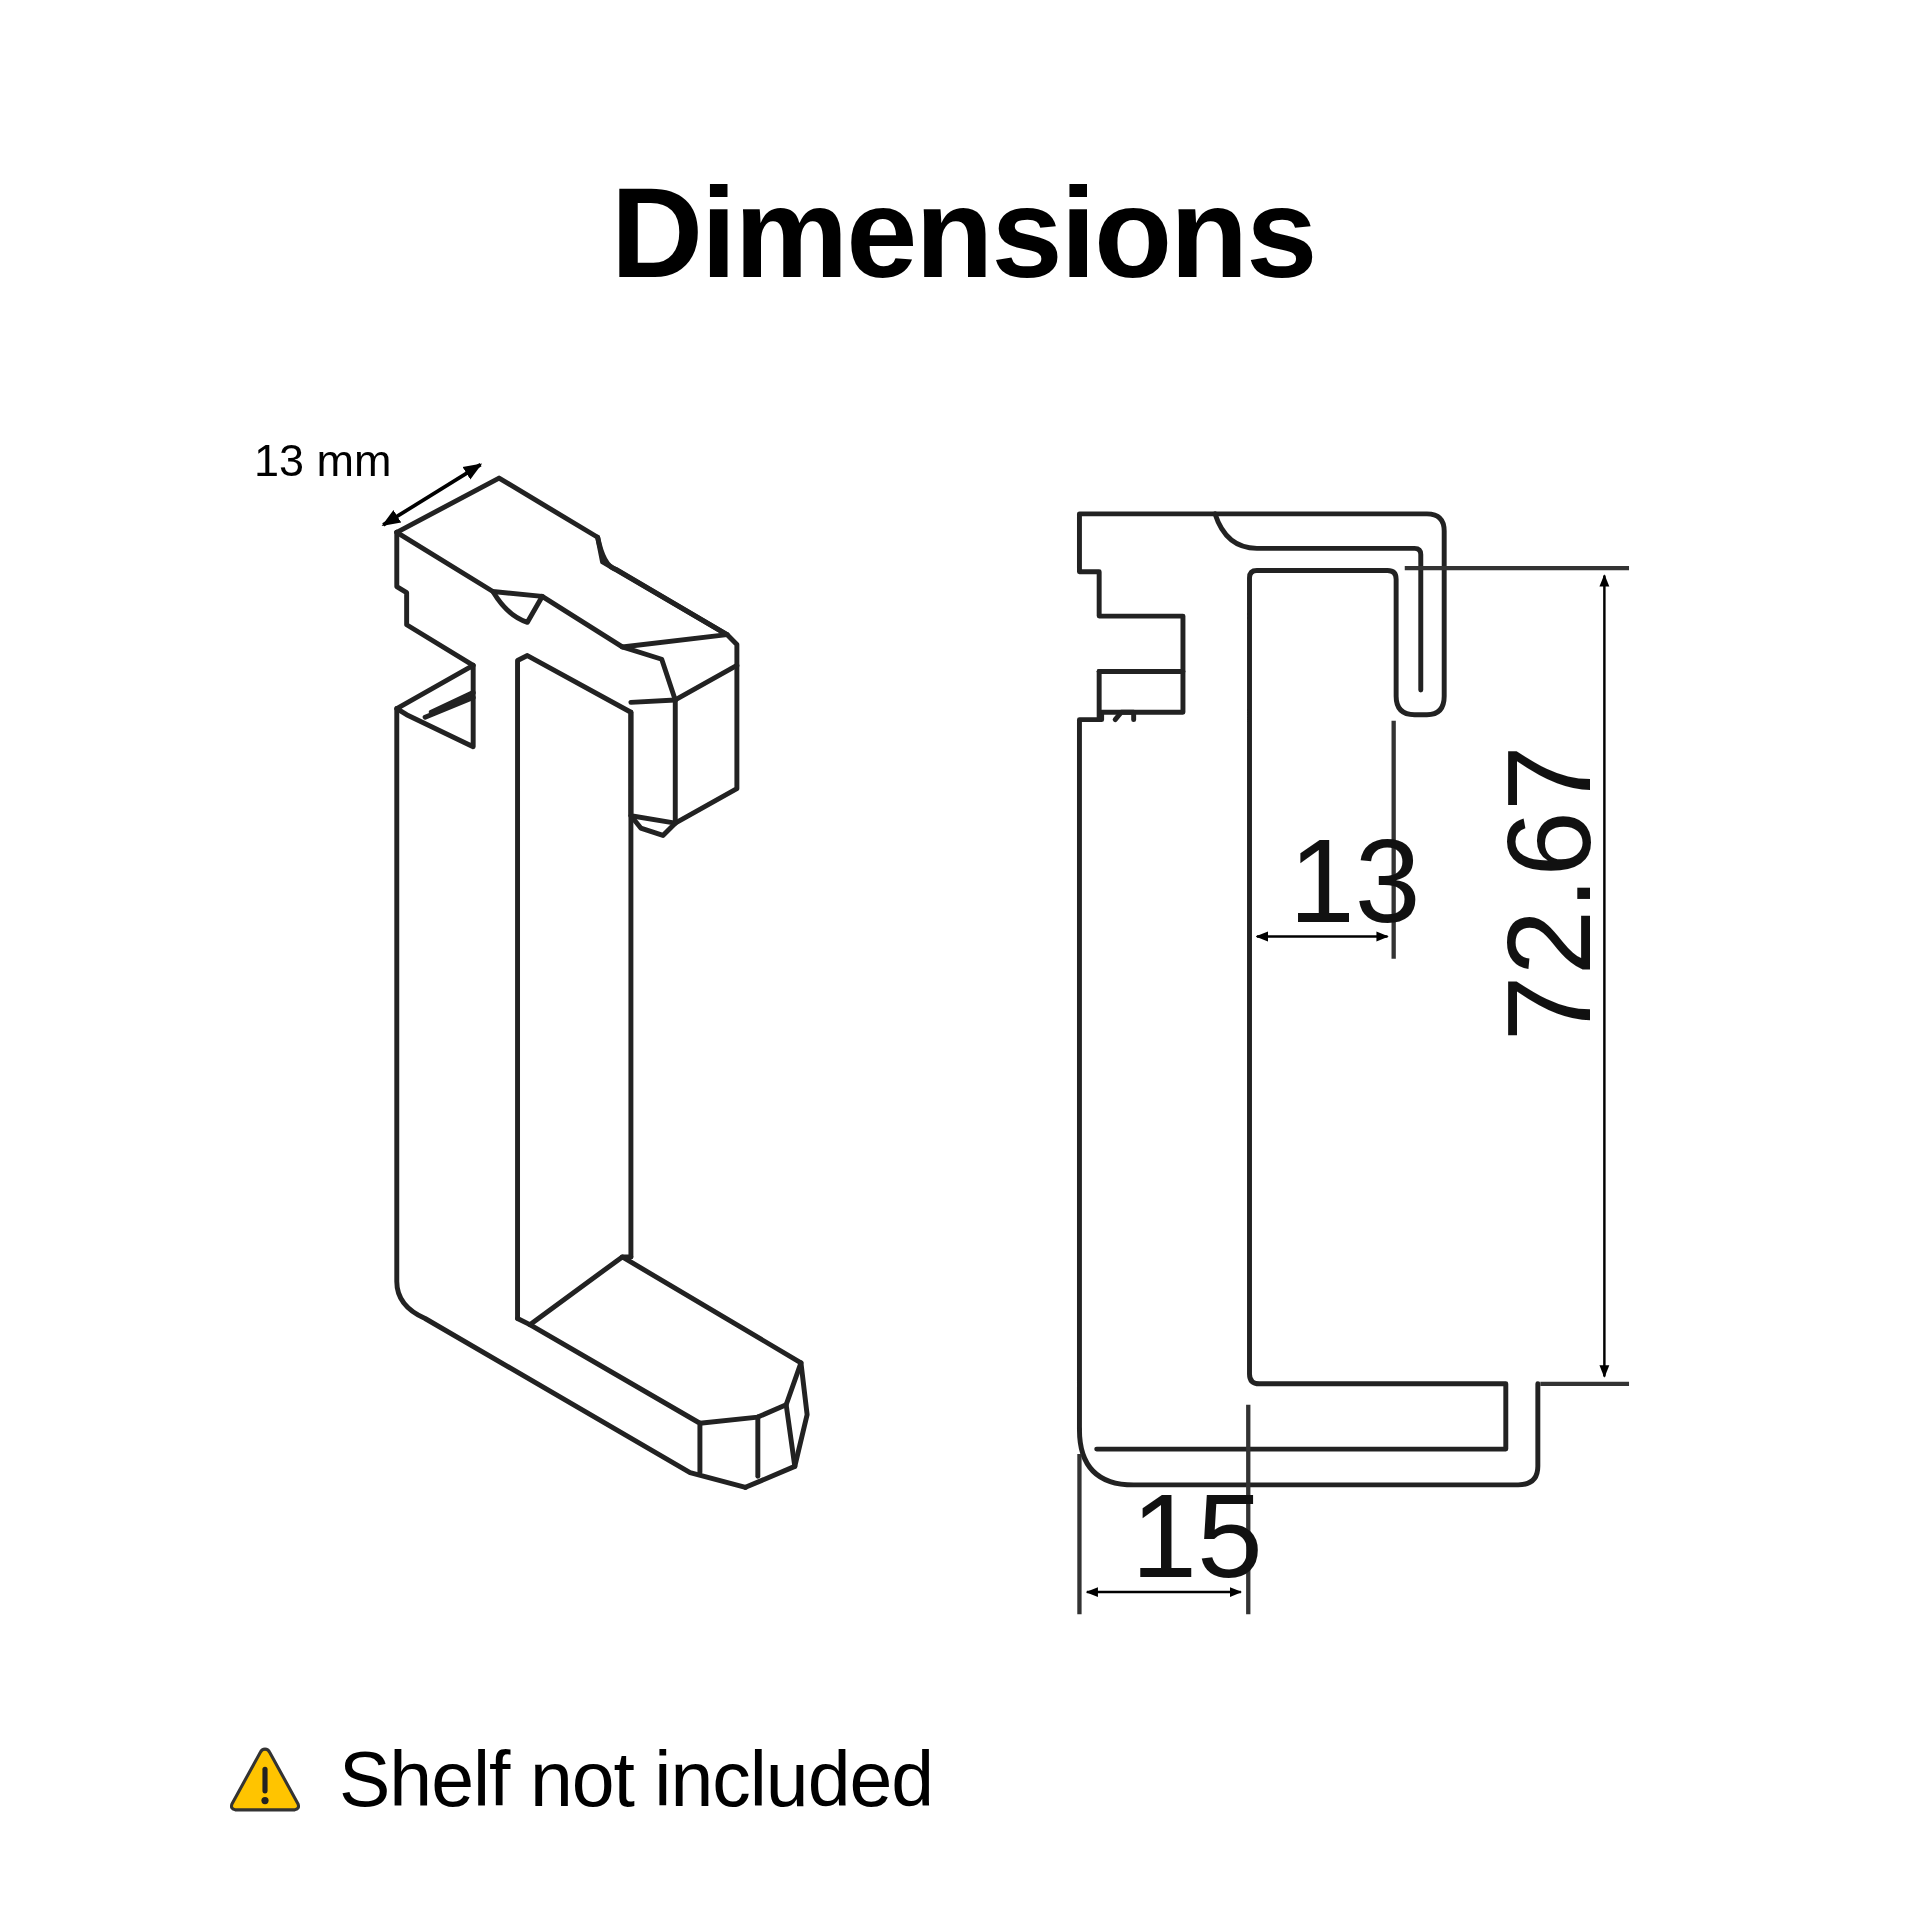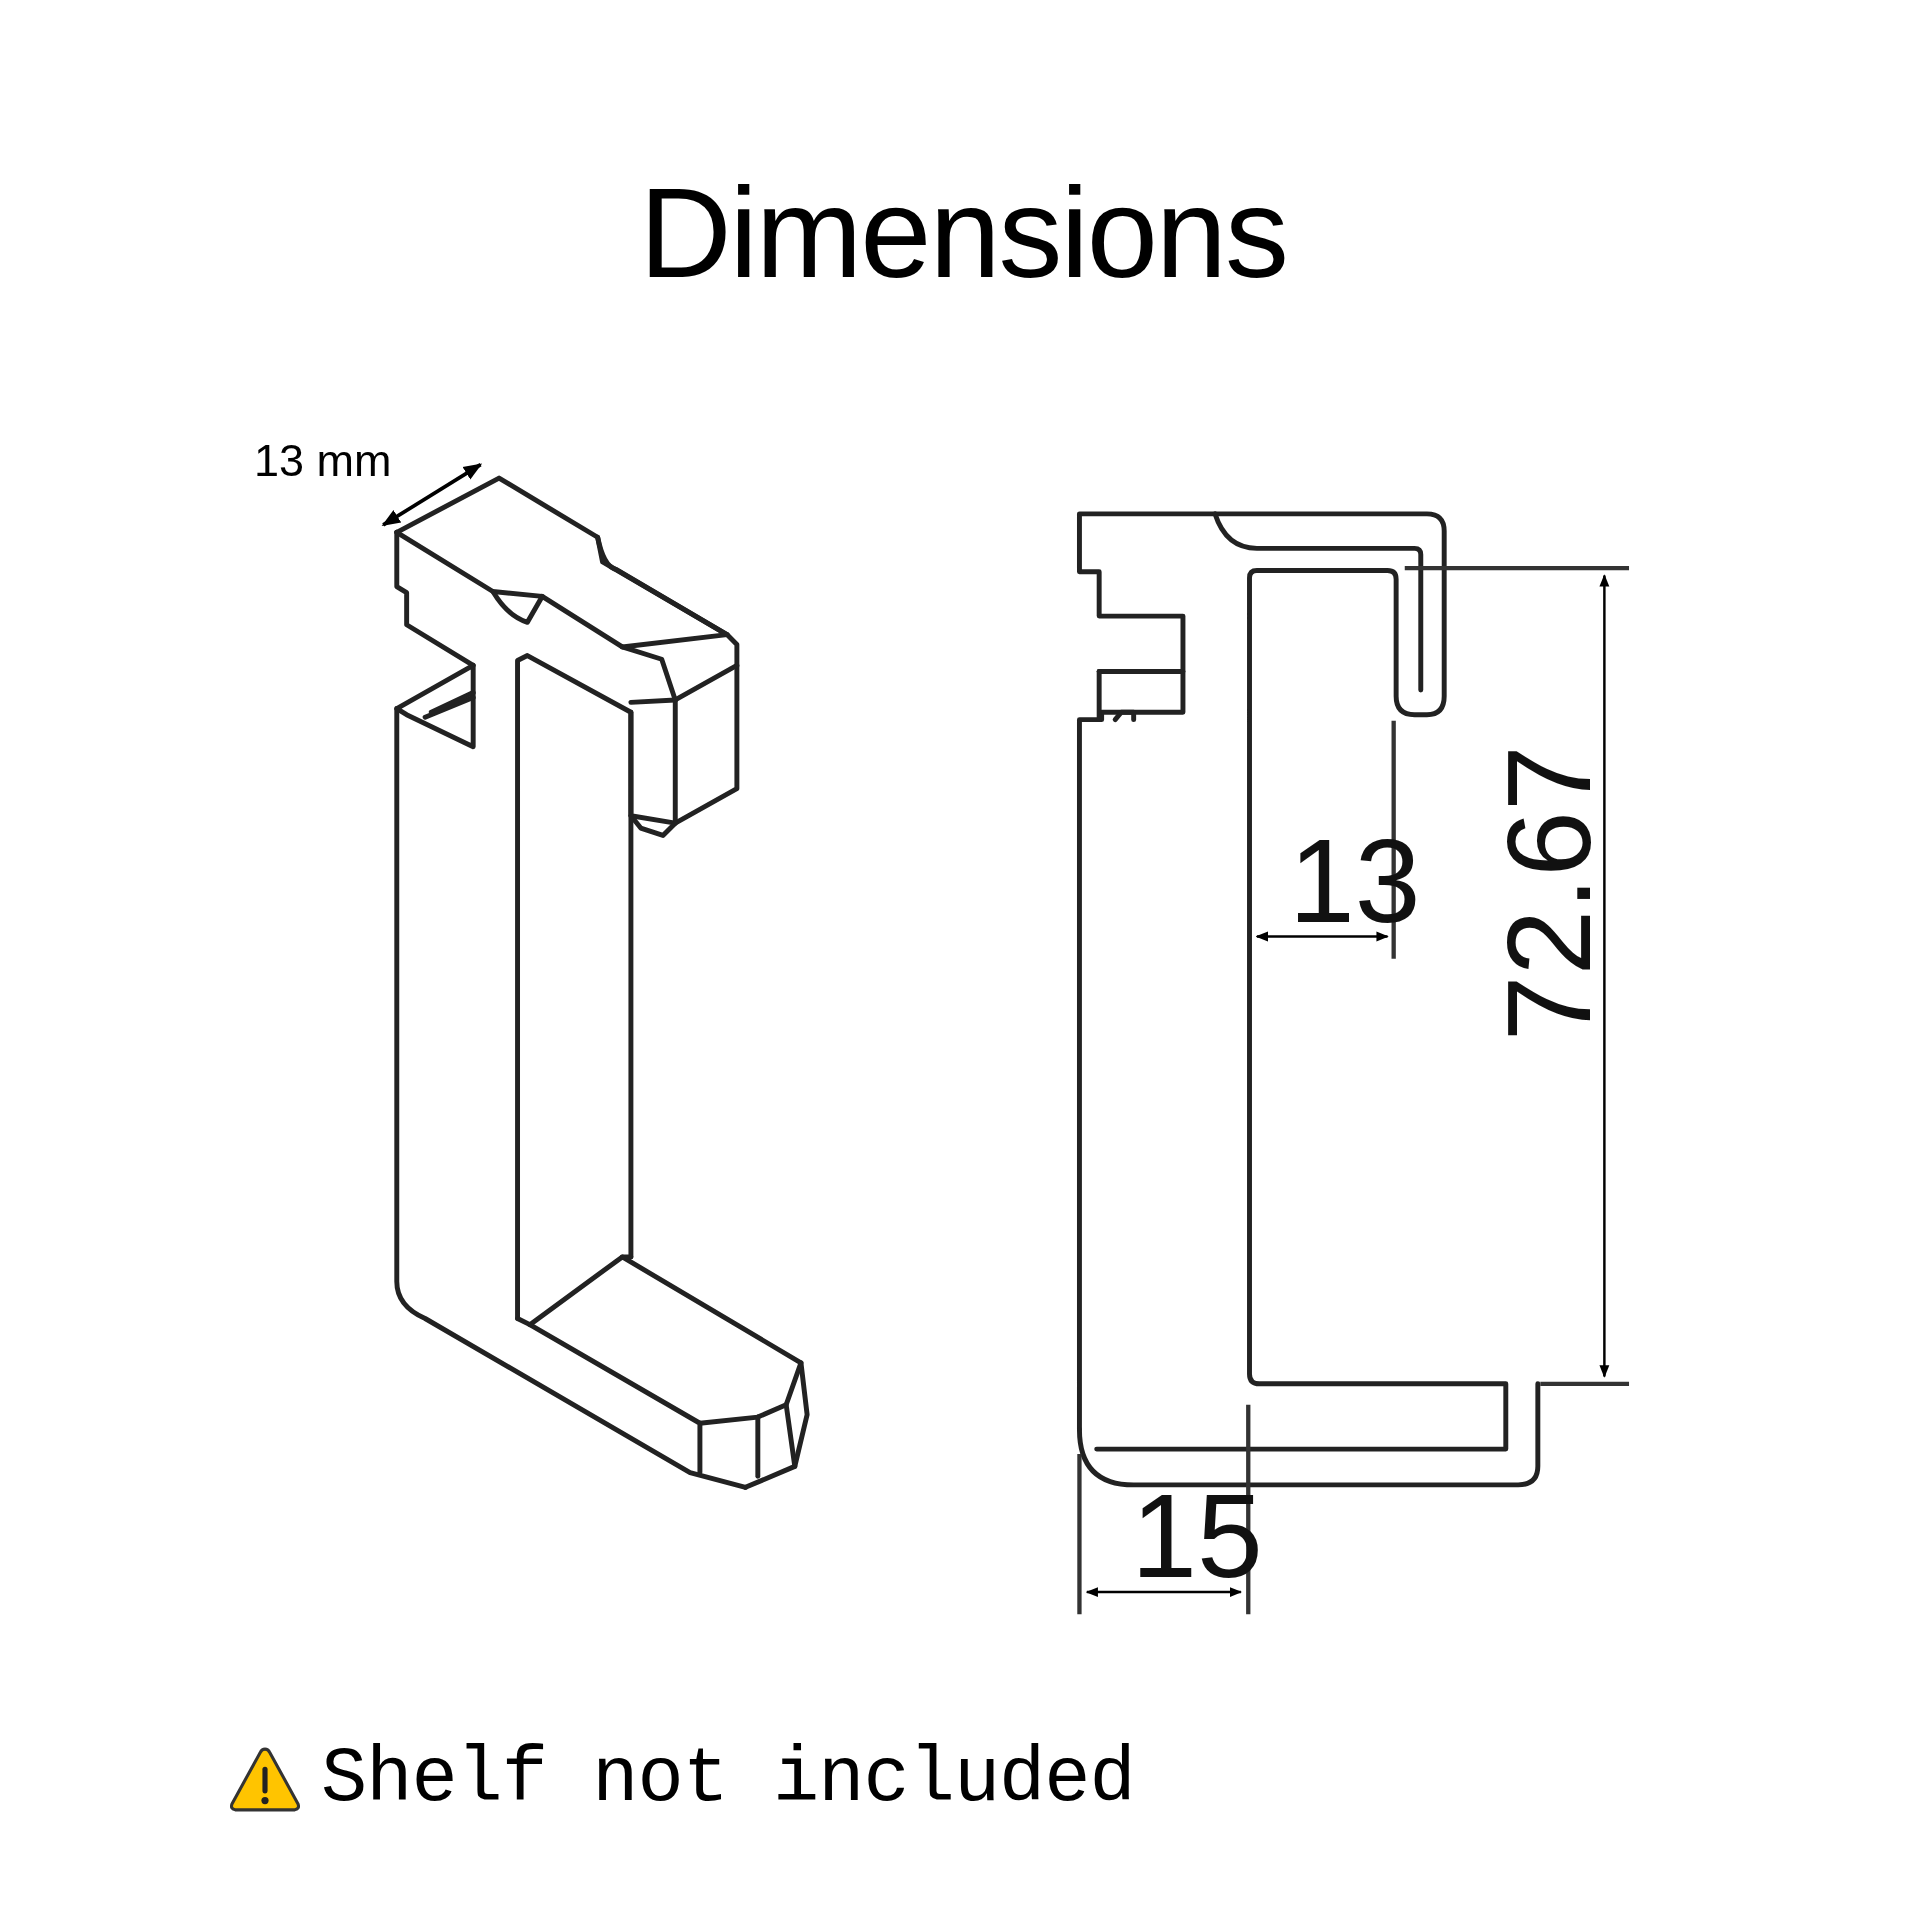--- a/index.html
+++ b/index.html
@@ -1,24 +1,24 @@
 <!DOCTYPE html>
 <html style="font-size:8.2px"><head>
 <meta charset="utf-8">
 <style>
   html, body { margin: 0; padding: 0; background: #ffffff; }
   body { width: 1926px; height: 1926px; position: relative; overflow: hidden; font-family: "Liberation Sans", "DejaVu Sans", sans-serif; color: #000; }
-  .title { position: absolute; left: 0; width: 1926px; top: 169px; text-align: center; font-size: 128px; font-weight: 400; letter-spacing: -2.1px; line-height: 1; }
+  .title { position: absolute; left: 0; width: 1926px; top: 169px; text-align: center; font-size: 128px; font-weight: 700; letter-spacing: -2.1px; line-height: 1; }
   .drawing { position: absolute; left: 0; top: 0; width: 1926px; height: 1926px; }
   .drawing svg { width: 1926px; height: 1926px; display: block; }
   .line { fill: none; stroke: #222; stroke-width: 4; stroke-linejoin: round; stroke-linecap: round; }
   .dim { fill: none; stroke: #333; stroke-width: 3.5; }
   .dimlabel { font-family: "Liberation Sans", "DejaVu Sans", sans-serif; font-size: 96px; fill: #111; }
   .mmlabel { position: absolute; left: 254px; top: 438px; font-size: 45px; line-height: 1; text-align: right; }
-  .warning { position: absolute; left: 229px; top: 1741px; display: flex; align-items: center; gap: 20px; font-family: Liberation Mono, monospace; }
+  .warning { position: absolute; left: 229px; top: 1741px; display: flex; align-items: center; gap: 38px; }
   .warn-icon { width: 72px; height: 67px; }
   .warn-text { font-size: 77px; line-height: 1; letter-spacing: -1px; }
 </style>
 </head>
 <body>
 
 <div class="title">Dimensions</div>
 
 <div class="mmlabel">13 mm</div>
 

